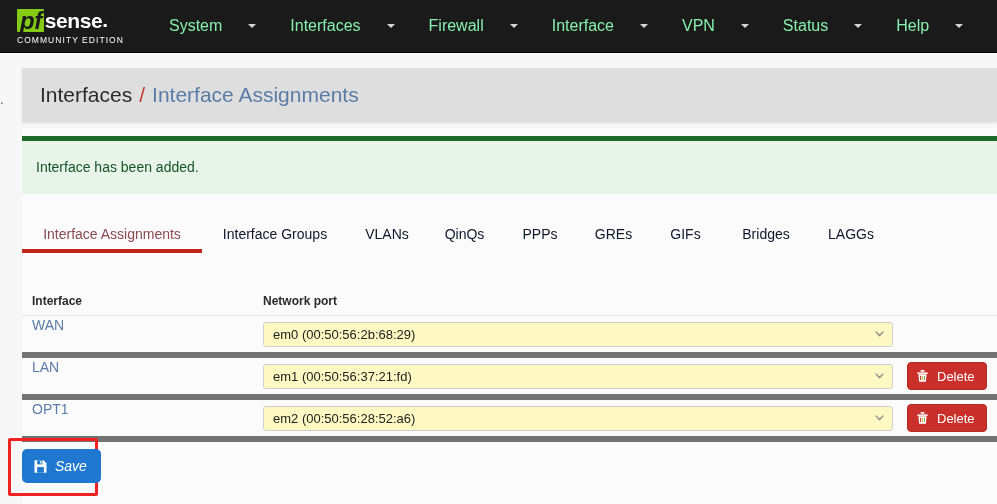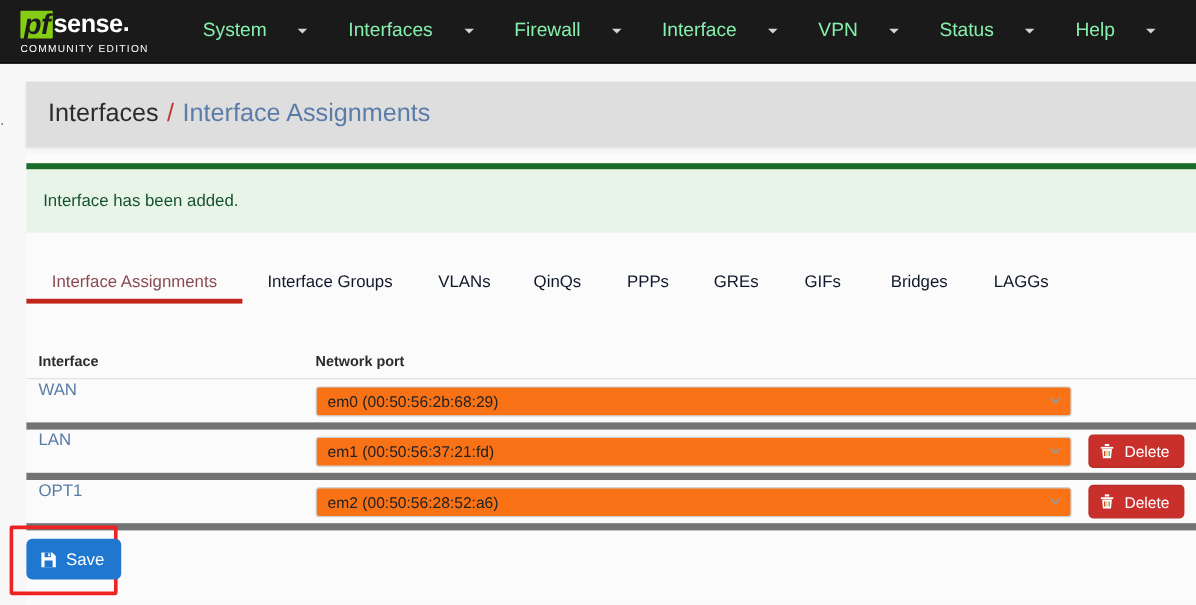--- a/index.html
+++ b/index.html
@@ -144,21 +144,21 @@
   }
   .iface-link {
     color: #5a7ca8; font-size: 14px;
     cursor: pointer;
   }
   .port-cell { flex: 1; display: flex; align-items: center; }
   .nic-select {
     width: 630px; height: 25px;
     font-size: 13px; color: #222;
     font-family: "Liberation Sans", sans-serif;
-    background: #f97316;
+    background: #fef9c3;
     border: 1px solid #cfcfcf;
     border-radius: 3px;
     padding: 0 22px 0 9px;
     -webkit-appearance: none;
     appearance: none;
     cursor: pointer;
   }
   .select-wrap { position: relative; display: inline-block; }
   .select-arrow {
     position: absolute; right: 9px; top: 9px;
@@ -189,20 +189,21 @@
   }
   .btn-save {
     position: absolute; left: 0px; top: 13px;
     background: #1f77d0;
     border: none; border-radius: 5px;
     color: #fff; font-size: 14px;
     height: 34px; padding: 0 14px 0 11px;
     display: inline-flex; align-items: center; gap: 7px;
     cursor: pointer;
     font-family: "Liberation Sans", sans-serif;
+    font-style: italic;
   }
   .save-icon { width: 15px; height: 15px; display: block; }
 </style>
 </head>
 <body>
 
 <div class="navbar">
   <div class="brand">
     <div class="brand-top">
       <span class="brand-pf">pf</span>

